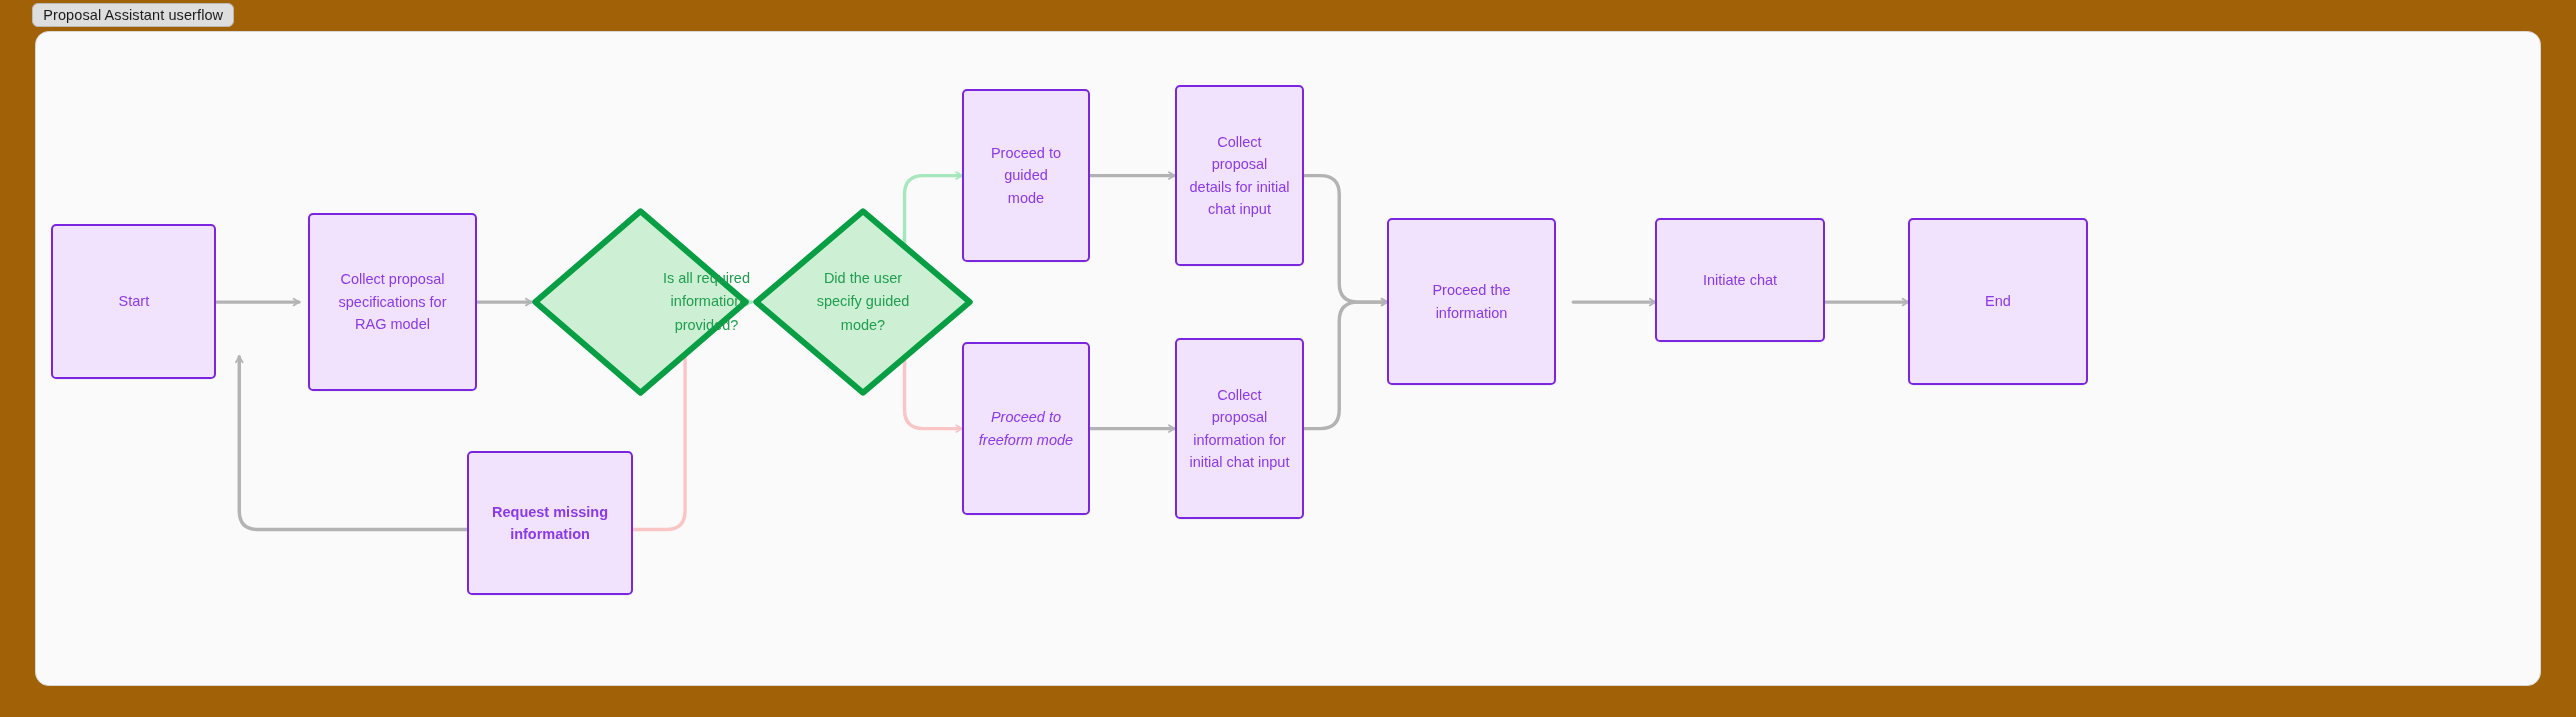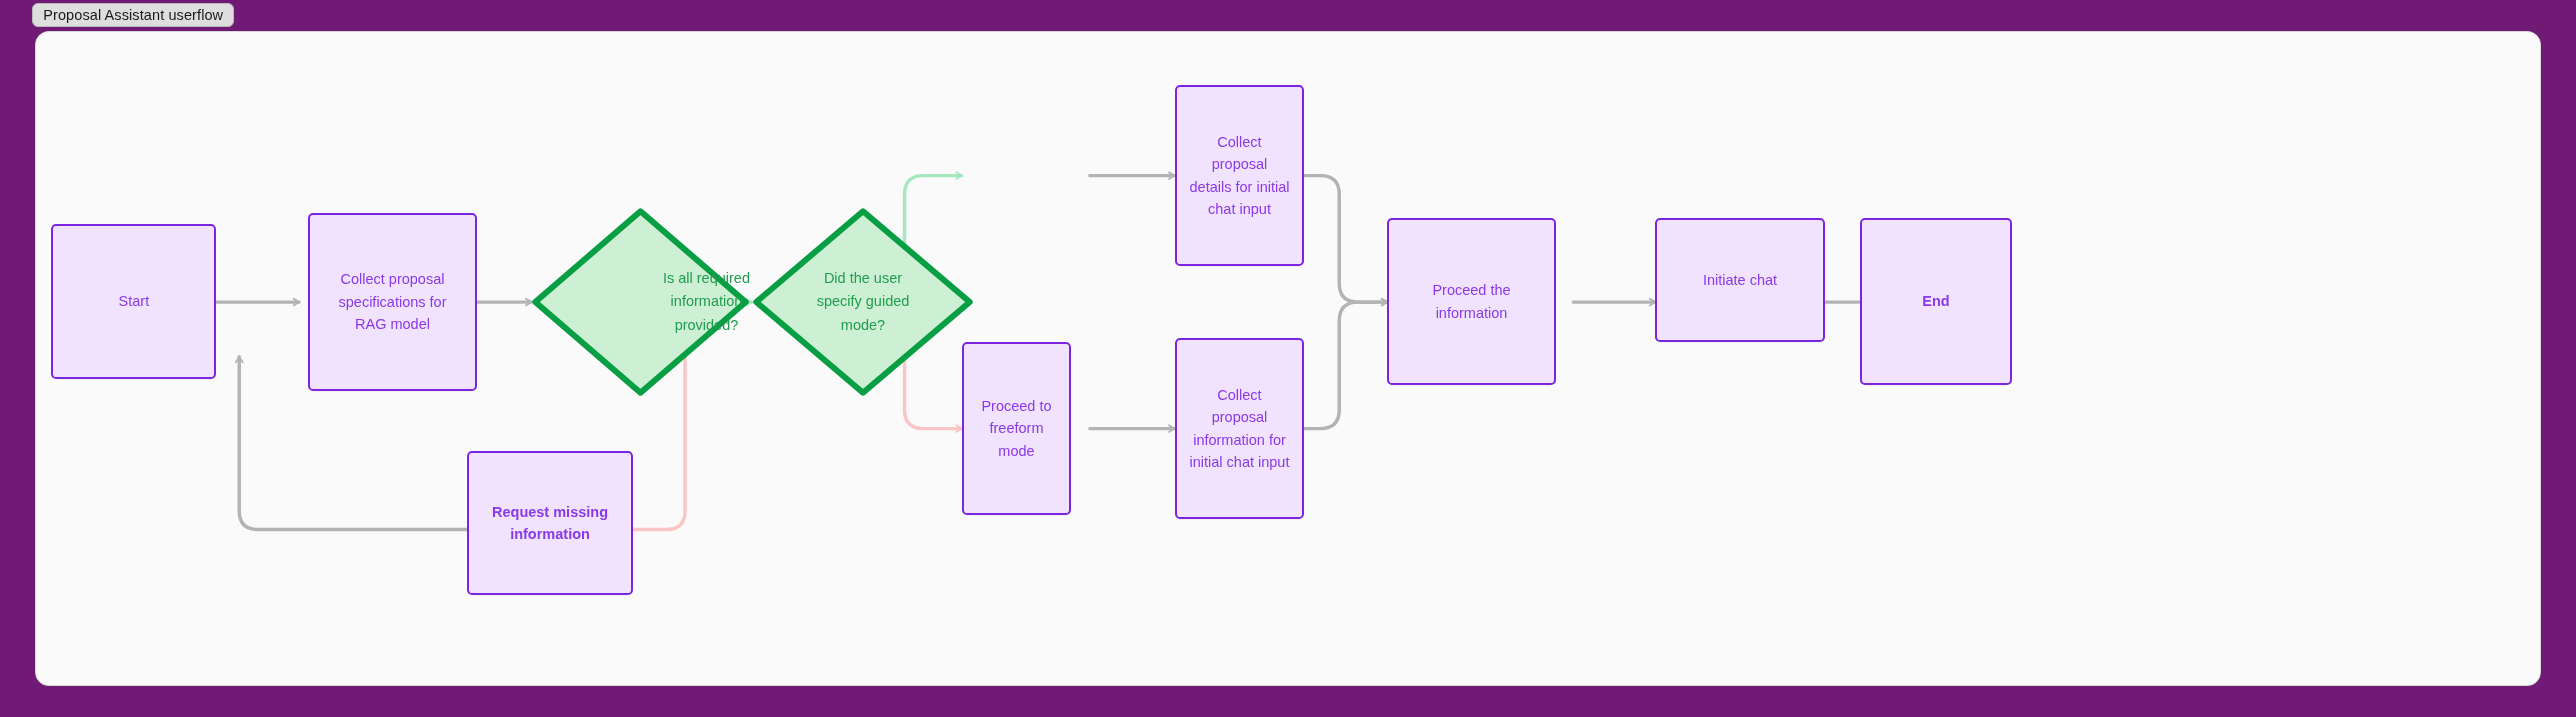--- a/index.html
+++ b/index.html
@@ -9,21 +9,21 @@
     width: 2576px;
     height: 717px;
     overflow: hidden;
     font-family: "Liberation Sans", sans-serif;
   }
 
   #root {
     position: relative;
     width: 2576px;
     height: 717px;
-    background: #701a75;
+    background: #a16207;
   }
 
   
   #title-tab {
     position: absolute;
     left: 32px;
     top: 3.4px;
     height: 21.4px;
     display: flex;
     align-items: center;
@@ -186,46 +186,50 @@
 
     <div class="node diamond" style="left:716px; top:175px; width:222px; height:190px;">
       <svg class="shape" viewBox="0 0 260 222" preserveAspectRatio="none">
         <polygon points="130,5 255,111 130,217 5,111" fill="#cdf0d5" stroke="#089e43" stroke-width="7" stroke-linejoin="round"></polygon>
       </svg>
       <span class="label">Did the user
 specify guided
 mode?</span>
     </div>
 
+    <div class="node box" style="left:926px; top:57px; width:128px; height:173px;">
+      <span class="label">Proceed to guided
+mode</span>
+    </div>
 
     <div class="node box" style="left:1139px; top:53px; width:129px; height:181px;">
       <span class="label">Collect proposal
 details for initial
 chat input</span>
     </div>
 
-    <div class="node box" style="left:926px; top:310px; width:109px; height:173px;">
+    <div class="node box" style="left:926px; top:310px; width:128px; height:173px;font-style:italic;">
       <span class="label">Proceed to
 freeform mode</span>
     </div>
 
     <div class="node box" style="left:1139px; top:306px; width:129px; height:181px;">
       <span class="label">Collect proposal
 information for
 initial chat input</span>
     </div>
 
     <div class="node box" style="left:1351px; top:186px; width:169px; height:167px;">
       <span class="label">Proceed the
 information</span>
     </div>
 
     <div class="node box" style="left:1619px; top:186px; width:170px; height:124px;">
       <span class="label">Initiate chat</span>
     </div>
 
-    <div class="node box" style="left:1824px; top:186px; width:152px; height:167px;font-weight:bold;">
+    <div class="node box" style="left:1872px; top:186px; width:180px; height:167px;">
       <span class="label">End</span>
     </div>
 
   </div>
 </div>
 
 
 </body></html>

